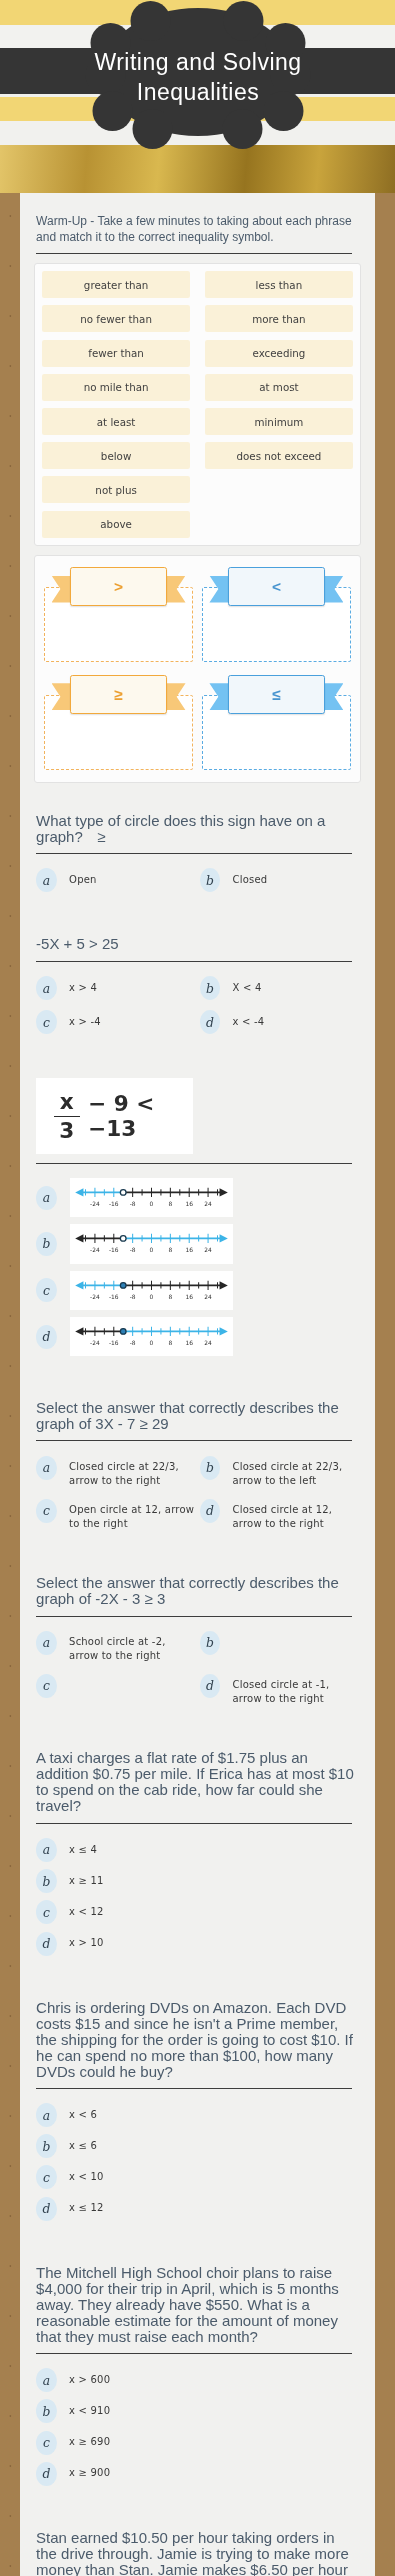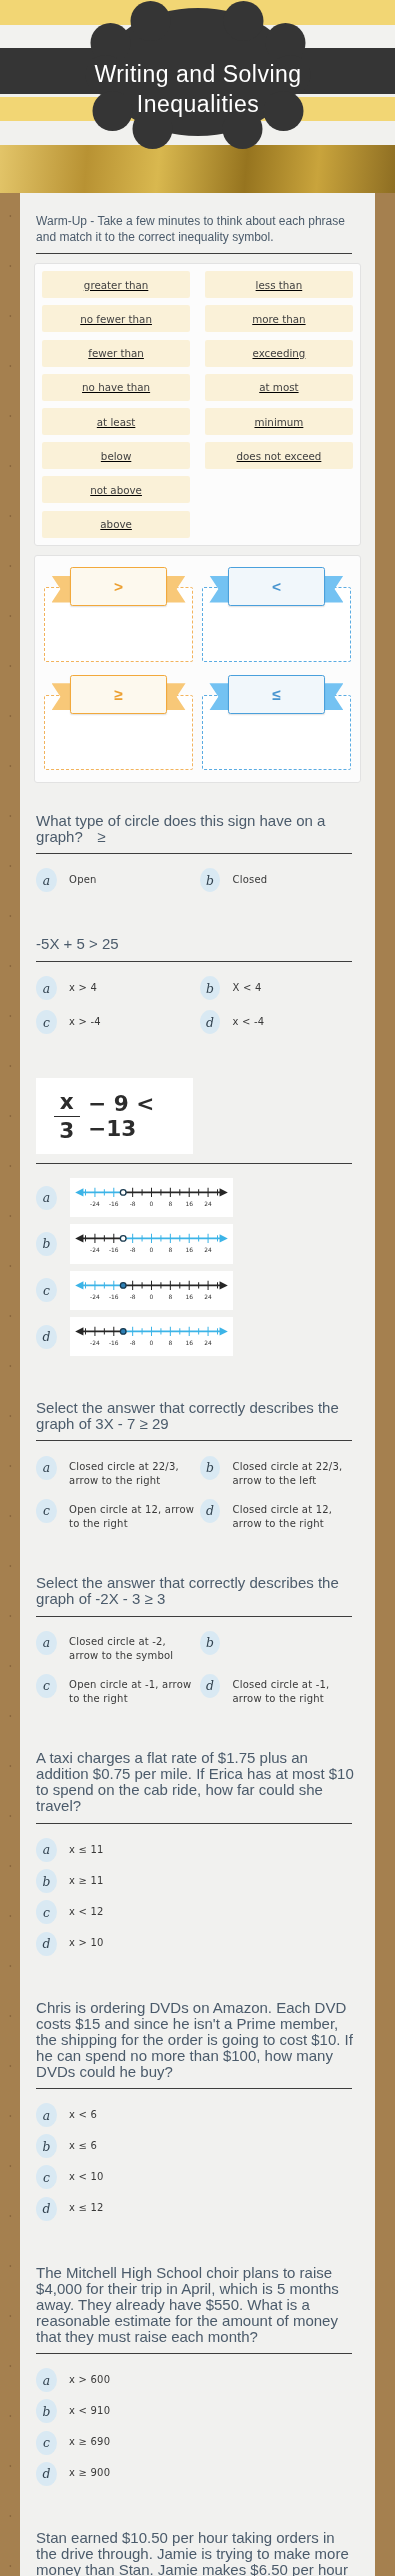--- a/index.html
+++ b/index.html
@@ -27,36 +27,36 @@
     background:linear-gradient(95deg,#e3c569 0%, #b89233 22%, #d9b84f 40%, #96741f 62%, #c9a43c 80%, #8d6d22 100%);
   }
   .blob { position:absolute; z-index:2; left:50%; transform:translateX(-50%);
     top:8.2px; width:191px; height:128px; background:#353535; border-radius:50%; }
   .bp { position:absolute; width:40px; height:40px; border-radius:50%; background:#353535; }
   .bp1 { left:28px;  top:-7.2px; }  .bp2 { left:121px; top:-7.2px; }
   .bp3 { left:-12.4px; top:14.4px; }   .bp4 { left:163px; top:14.4px; }
   .bp5 { left:-17.5px; top:47px; }   .bp6 { left:168px; top:47px; }
   .bp7 { left:-10.3px; top:83px; }  .bp8 { left:161px; top:83px; }
   .bp9 { left:30px;  top:101px; }  .bp10{ left:120px; top:101px; }
-  h1.title { position:absolute; z-index:3; margin:12px; top:47px; left:0; right:0;
+  h1.title { position:absolute; z-index:3; margin:0; top:47px; left:0; right:0;
     text-align:center; color:#ffffff; font-weight:300; font-size:23px; line-height:30px;
     letter-spacing:0.5px; }
 
   
   .page { margin:0 20.6px 18px 19.6px; background:#f1f1ef; padding:12.4px 0 27px; }
 
   .prompt-block { margin:7.2px 15.5px 0 16.5px; }
   .warm-text { font-size:12px; line-height:16px; color:#4b5b6b; }
   .rule { border:none; border-bottom:1px solid #3d3d3d; margin:8.2px 7.7px 0 0; }
 
   .card { background:#fcfcfc; border:0.5px solid #e2e2e2; border-radius:3.1px;
     margin:9.3px 14.4px 0; padding:7.2px; }
 
   
-  .tiles { display:flex; gap:15px;text-decoration:underline; }
+  .tiles { display:flex; gap:15px; }
   .tcol { flex:1; display:flex; flex-direction:column; gap:7.2px; }
   .tile { background:#faf1d8; border-radius:2.1px; height:27px; flex:0 0 27px;
     display:flex; align-items:center; justify-content:center;
     font-family:"DejaVu Sans", sans-serif; font-size:10.3px; color:#3f3f3f; }
 
   
   .bins { display:grid; grid-template-columns:1fr 1fr; gap:13.4px 9.3px; padding:4.1px 2.1px 5.2px; }
   .bin { position:relative; }
   .ribbon { position:relative; height:39px; width:132px; margin:0 auto; z-index:2; }
   .tail { position:absolute; top:8.2px; height:27px; width:37px; z-index:1; }
@@ -130,34 +130,34 @@
   </div>
   <h1 class="title">
     <span>Writing and Solving</span><br>
     <span>Inequalities</span>
   </h1>
 </header>
 
 <div class="page">
 
   <div class="prompt-block">
-    <div class="warm-text">Warm-Up - Take a few minutes to think about each phrase and match it to the correct inequality symbol.</div>
+    <div class="warm-text">Warm-Up - Take a few minutes to taking about each phrase and match it to the correct inequality symbol.</div>
     <hr class="rule">
   </div>
 
   <div class="card">
     <div class="tiles">
       <div class="tcol">
         <div class="tile">greater than</div>
         <div class="tile">no fewer than</div>
         <div class="tile">fewer than</div>
-        <div class="tile">no have than</div>
+        <div class="tile">no mile than</div>
         <div class="tile">at least</div>
         <div class="tile">below</div>
-        <div class="tile">not above</div>
+        <div class="tile">not plus</div>
         <div class="tile">above</div>
       </div>
       <div class="tcol">
         <div class="tile">less than</div>
         <div class="tile">more than</div>
         <div class="tile">exceeding</div>
         <div class="tile">at most</div>
         <div class="tile">minimum</div>
         <div class="tile">does not exceed</div>
       </div>
@@ -430,51 +430,50 @@
   </section>
 
   <section class="q">
     <div class="q-title">Select the answer that correctly describes the graph of -2X - 3 ≥ 3</div>
     <hr class="rule">
     <div class="opts two">
       <div class="opt">
         <span class="badge">
             <span>a</span>
           </span>
-        <span class="opt-text">Closed circle at -2, arrow to the symbol</span>
-      </div>
-      <div class="opt">
-        <span class="badge">
-            <span>b</span>
-          </span>
-      </div>
-      <div class="opt">
-        <span class="badge">
-            <span>c</span>
-          </span>
-        <span class="opt-text">Open circle at -1, arrow to the right</span>
+        <span class="opt-text">School circle at -2, arrow to the right</span>
+      </div>
+      <div class="opt">
+        <span class="badge">
+            <span>b</span>
+          </span>
+      </div>
+      <div class="opt">
+        <span class="badge">
+            <span>c</span>
+          </span>
       </div>
       <div class="opt">
         <span class="badge">
             <span>d</span>
           </span>
         <span class="opt-text">Closed circle at -1, arrow to the right</span>
       </div>
     </div>
   </section>
 
   <section class="q">
     <div class="q-title">A taxi charges a flat rate of $1.75 plus an addition $0.75 per mile. If Erica has at most $10 to spend on the cab ride, how far could she travel?</div>
     <hr class="rule">
     <div class="opts one">
       <div class="opt">
         <span class="badge">
             <span>a</span>
           </span>
-        <span class="opt-text">x ≤ 11</span>
+        <span class="opt-text">x ≤ 4</span>
       </div>
       <div class="opt">
         <span class="badge">
             <span>b</span>
           </span>
         <span class="opt-text">x ≥ 11</span>
       </div>
       <div class="opt">
         <span class="badge">
             <span>c</span>

